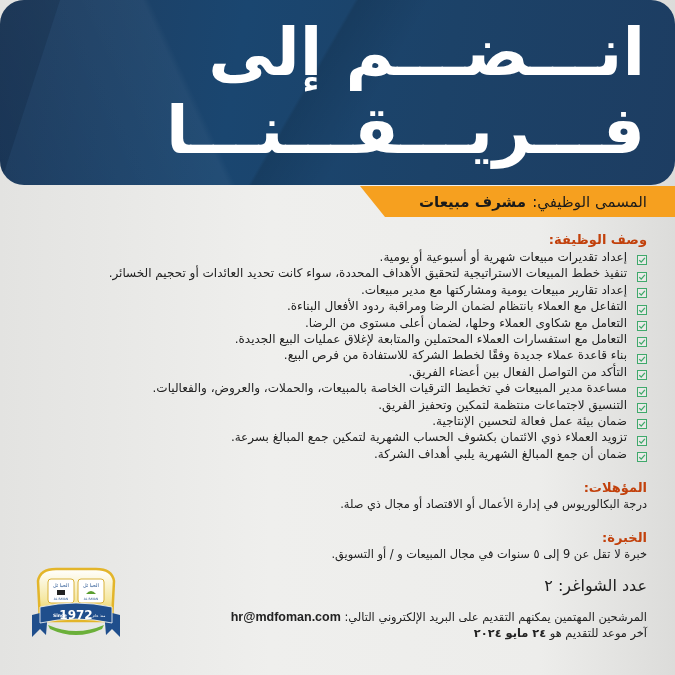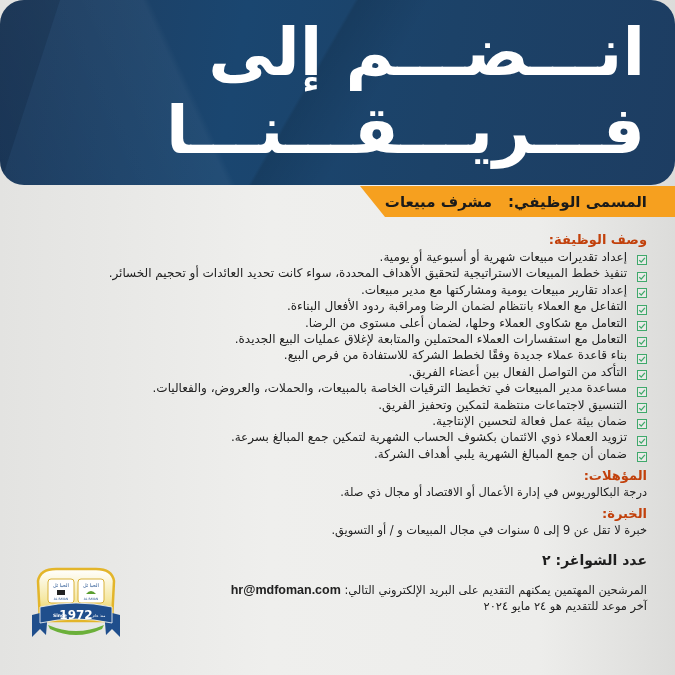--- a/index.html
+++ b/index.html
@@ -42,21 +42,21 @@
 
     .title-bar {
       position: absolute; top: 186px; right: 0; width: 315px; height: 31px;
       background: #f6a01f;
       clip-path: polygon(0 0, 100% 0, 100% 100%, 25px 100%);
       direction: rtl;
       display: flex; align-items: center;
       padding-right: 28px;
       font-size: 15px; color: #1a1a1a;
     }
-    .title-bar .label { font-weight: bold; margin-left: 16px; }
+    .title-bar .label { font-weight: normal; margin-left: 6px; }
     .title-bar .value { font-weight: bold; }
 
     .content {
       position: absolute; top: 232px; right: 28px; width: 600px;
       direction: rtl; text-align: right; color: #1e1e1e;
     }
     .section-heading {
       font-size: 13px; font-weight: bold; line-height: 16px; color: #c2410c;
     }
     .duties { list-style: none; margin-top: 1px; }
@@ -64,26 +64,26 @@
       display: flex; align-items: flex-end;
       font-size: 12px; line-height: 16.4px; color: #222;
       white-space: nowrap;
     }
     .check {
       display: inline-flex; align-items: center; justify-content: center;
       width: 10px; height: 10px; border: 1.2px solid #3fa96b;
       margin-left: 10px; flex: 0 0 auto; background: rgba(255,255,255,0.3);
     }
     .check svg { width: 8px; height: 8px; }
-    .block { margin-top: 6px; }
+    .block { margin-top: 18px; }
     .block p { font-size: 11.4px; line-height: 16px; color: #222; }
-    .vacancies { margin-top: 14px; font-size: 14px; font-weight: bold; }
+    .vacancies { margin-top: 14px; font-size: 16px; font-weight: normal; }
     .apply { margin-top: 14px; font-size: 11.4px; line-height: 16px; color: #222; }
     .apply .email { font-weight: bold; direction: ltr; unicode-bidi: embed; font-family: "Liberation Sans", sans-serif; font-size: 12.5px; }
-    .apply .deadline-date { font-weight: normal; }
+    .apply .deadline-date { font-weight: bold; }
 
     .logo {
       position: absolute; left: 26px; top: 563px; width: 100px; height: 90px;
     }
   </style>
 </head>
 <body>
 
 <div class="header">
   <div class="facet1"></div>

